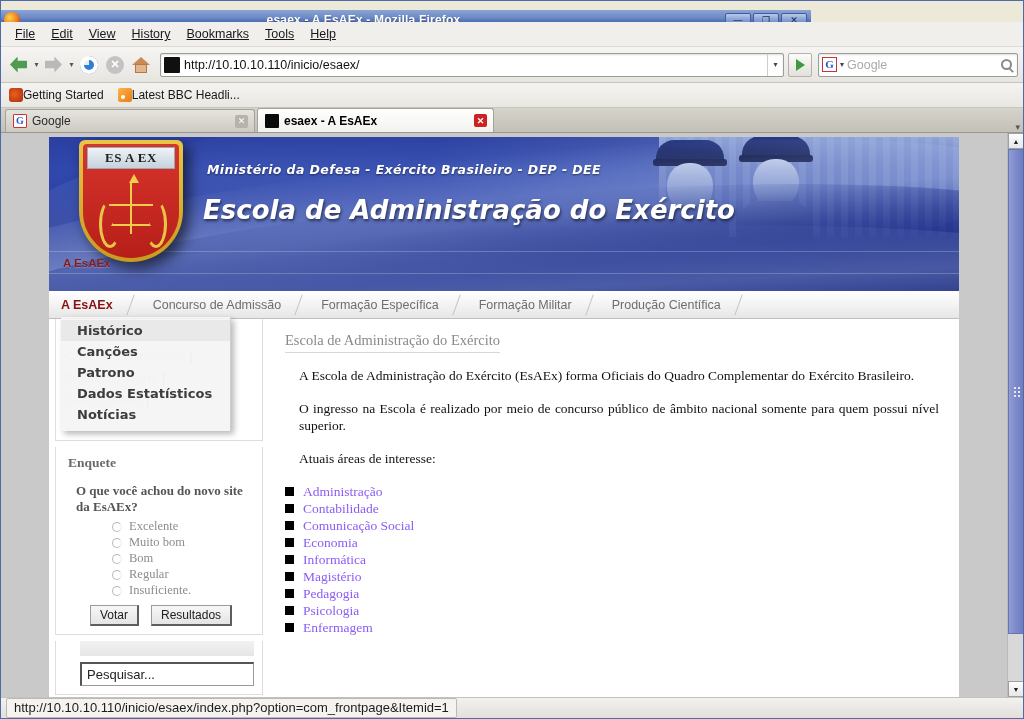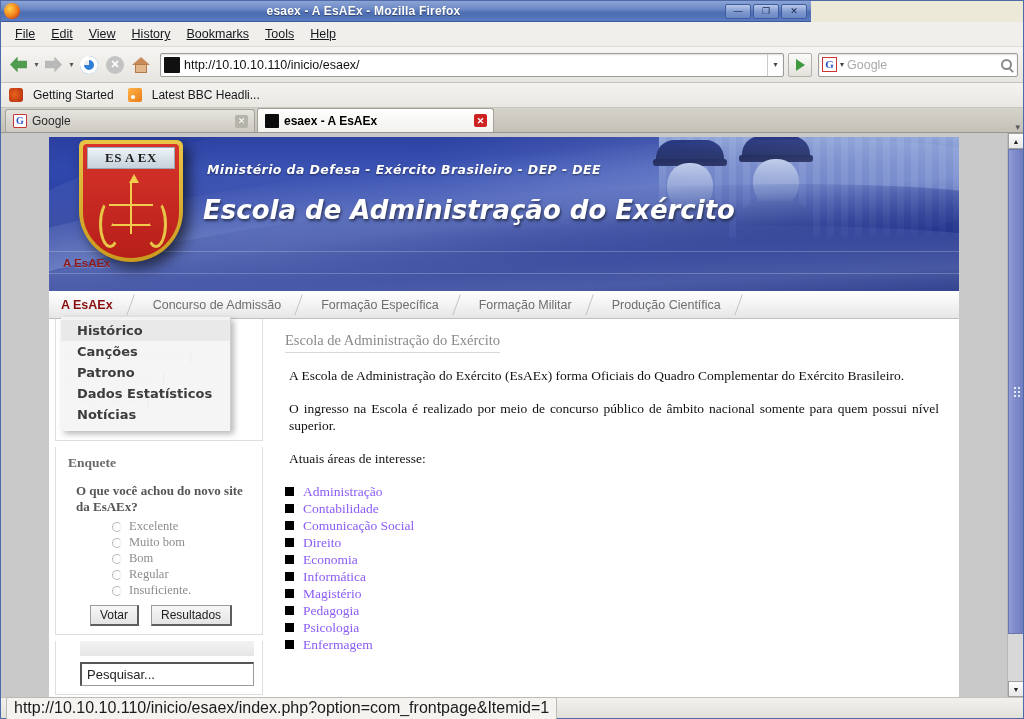--- a/index.html
+++ b/index.html
@@ -13,21 +13,21 @@
 
   
   #window {
     position: absolute; left:0; top:0; width:1024px; height:719px;
     background:#ece9d8;
     border: 1px solid #4f6aa8;
   }
 
   
   #titlebar {
-    position:absolute; left:0; top:0; width:810px; height:21px;
+    position:absolute; left:0; top:9px; width:810px; height:21px;
     background: linear-gradient(to bottom, #8ba4d4 0%, #6d8ac6 38%, #4c6cb2 60%, #5b7cc0 100%);
     border-bottom:1px solid #3d5a9e;
     display:flex; align-items:center;
   }
   #titlebar .tb-icon {
     width:16px; height:16px; margin-left:3px; margin-right:4px;
     flex:none;
   }
   #titlebar .tb-title {
     flex:1; text-align:center;
@@ -108,21 +108,21 @@
   #searchbar .sval { flex:1; font-size:12.5px; color:#a9a9a9; }
   #searchbar .smag { width:22px; text-align:center; flex:none; }
 
   
   #bmbar {
     position:absolute; left:0; top:82px; width:1022px; height:25px;
     background:linear-gradient(to bottom,#f4f3f0,#e9e7e2);
     border-bottom:1px solid #c8c5bd;
     display:flex; align-items:center; padding-left:8px; gap:14px;
   }
-  .bm { display:flex; align-items:center; font-size:12px; color:#16181c; gap:10px;justify-content:space-between; }
+  .bm { display:flex; align-items:center; font-size:12px; color:#16181c; gap:0;justify-content:space-between; }
 
   
   #tabstrip {
     position:absolute; left:0; top:107px; width:1022px; height:25px;
     background:linear-gradient(to bottom,#d6d3cb,#c3c0b8);
     border-bottom:1px solid #9a978f;
     display:flex; align-items:flex-end; padding-left:4px;
   }
   .tab {
     height:23px; display:flex; align-items:center; gap:5px;
@@ -435,21 +435,21 @@
     padding:12px 14px 0 14px;
   }
   #content h1 {
     margin:0 0 14px 0;
     font-family:"Liberation Serif", serif;
     font-size:14.5px; font-weight:normal; color:#8a8a8a;
     border-bottom:1px solid #d8d8d8;
     display:inline-block; padding-bottom:3px;
   }
   #content p {
-    margin:0 0 16px 4px;
+    margin:0 0 16px 14px;
     font-family:"Liberation Serif", serif;
     font-size:13.5px; color:#111; line-height:17px;
     text-align:justify;
   }
   #content .areas { margin:0; padding:0; list-style:none; }
   #content .areas li {
     font-family:"Liberation Serif", serif;
     font-size:13.5px; color:#8b5cf6; line-height:17px;
     display:flex; align-items:center; gap:9px;
   }
@@ -486,21 +486,21 @@
   }
 
   
   #statusbar {
     position:absolute; left:0; bottom:0; width:1022px; height:21px;
     background:linear-gradient(to bottom,#f2f1ee,#e2e0da);
     border-top:1px solid #c5c2ba;
     display:flex; align-items:center;
   }
   #statusbar .status-text {
-    font-size:16px; color:#1b1b1b;
+    font-size:13px; color:#1b1b1b;
     border:1px solid #bdbab3; background:#f4f3f0;
     margin-left:5px; padding:1px 7px 2px 7px; border-radius:2px;
   }
 
   
   .arrow-left, .arrow-right {
     position:absolute; left:4px; top:5px; width:17px;height:16px;
   }
   .arrow-left {
     background:#4f9b4f;
@@ -808,24 +808,20 @@
                   <span class="sq"></span>
                   <span>Administração</span>
                 </li>
               <li>
                   <span class="sq"></span>
                   <span>Contabilidade</span>
                 </li>
               <li>
                   <span class="sq"></span>
                   <span>Comunicação Social</span>
-                </li>
-              <li>
-                  <span class="sq"></span>
-                  <span>Direito</span>
                 </li>
               <li>
                   <span class="sq"></span>
                   <span>Economia</span>
                 </li>
               <li>
                   <span class="sq"></span>
                   <span>Informática</span>
                 </li>
               <li>

